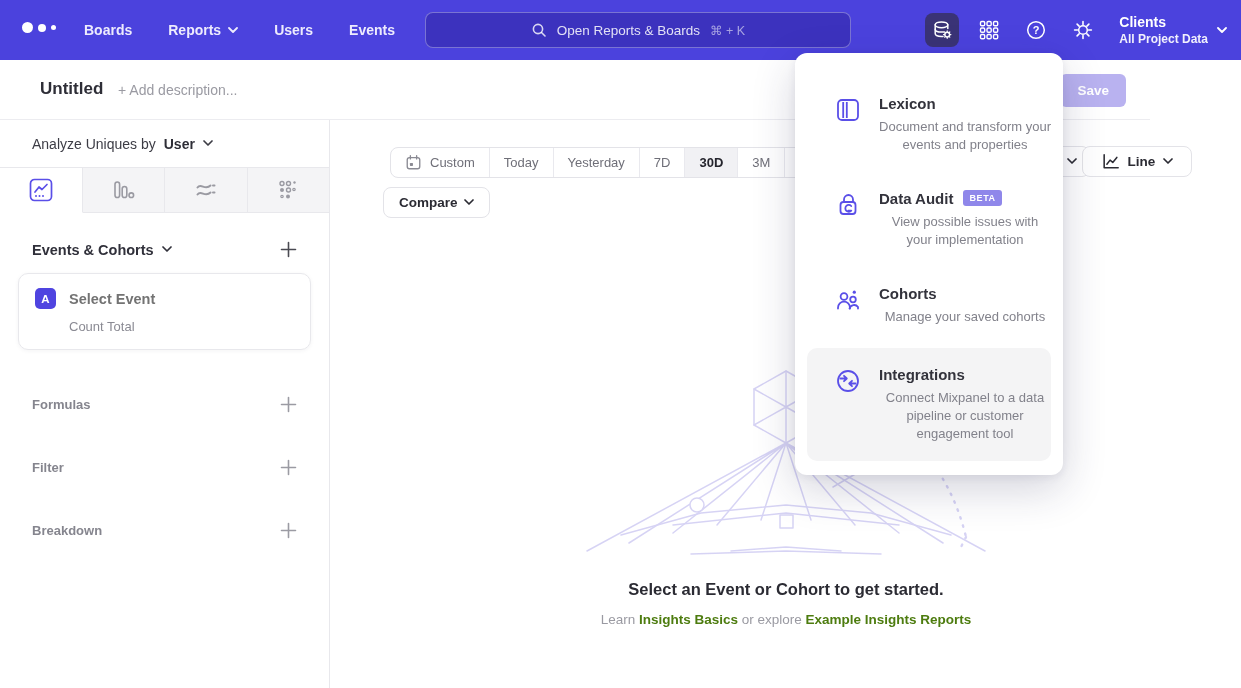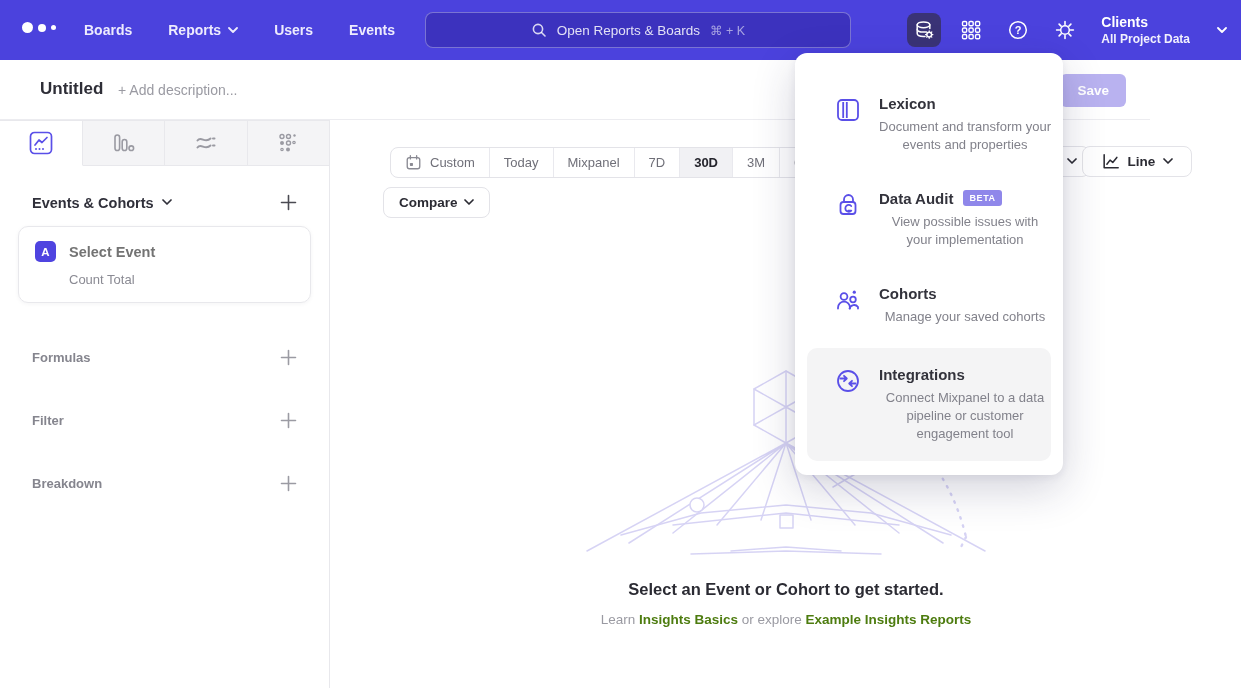--- a/index.html
+++ b/index.html
@@ -18,21 +18,21 @@
     font-size:14px; font-weight:700; color:#edebfd; }
   .nav-link { display:flex; align-items:center; gap:7px; cursor:pointer; }
   .search { position:absolute; left:425px; top:12px; width:426px; height:36px;
     background:rgba(20,12,110,0.28); border:1px solid rgba(255,255,255,0.32); border-radius:8px;
     display:flex; align-items:center; justify-content:center; gap:10px; font-size:13.5px;
     color:rgba(255,255,255,0.85); }
   .search .shortcut { color:rgba(255,255,255,0.55); font-size:12.5px; }
   .nav-right { position:absolute; right:14px; top:0; height:60px; display:flex; align-items:center; gap:13px; }
   .icon-btn { width:34px; height:34px; border-radius:8px; display:flex; align-items:center; justify-content:center; cursor:pointer; }
   .icon-btn.active { background:#3a3376; }
-  .clients { margin-left:6px; display:flex; align-items:center; gap:27px; cursor:pointer; }
+  .clients { margin-left:6px; display:flex; align-items:center; gap:9px; cursor:pointer; }
   .clients .l1 { font-size:14px; font-weight:700; }
   .clients .l2 { font-size:12px; font-weight:700; color:rgba(255,255,255,0.92); margin-top:2px; }
 
   
   .rheader { position:absolute; top:60px; left:0; width:1150px; height:60px; background:#fff;
     border-bottom:1px solid #ececf0; }
   .rtitle { position:absolute; left:40px; top:19px; font-size:17px; font-weight:700; color:#2e2e37; }
   .rdesc { position:absolute; left:118px; top:22px; font-size:14px; color:#9a9aa2; }
   .rh-actions { position:absolute; right:24px; top:0; height:60px; display:flex; align-items:center; gap:24px; }
   .save-btn { background:#b9b2f0; color:#fff; font-size:13.5px; font-weight:700; border:none;
@@ -201,20 +201,27 @@
     <div class="dots3">
         <i></i>
         <i></i>
         <i></i>
       </div>
     <button class="save-btn">Save</button>
   </div>
 </div>
 
 <div class="sidebar">
+  <div class="analyze">
+    <span>Analyze Uniques by</span>
+    <b>User</b>
+    <svg width="10" height="7" viewBox="0 0 10 7">
+        <path d="M1 1 L5 5 L9 1" fill="none" stroke="#3c3c45" stroke-width="1.7" stroke-linecap="round" stroke-linejoin="round"></path>
+      </svg>
+  </div>
 
   <div class="tabstrip">
     <div class="tab active">
       <svg width="26" height="26" viewBox="0 0 26 26">
         <rect x="2.5" y="2.5" width="21" height="21" rx="4" fill="none" stroke="#5a4fe8" stroke-width="1.7"></rect>
         <path d="M7 15 L11 10 L14 12.5 L19 7.5" fill="none" stroke="#5a4fe8" stroke-width="1.7" stroke-linecap="round" stroke-linejoin="round"></path>
         <circle cx="8" cy="19" r="1" fill="#5a4fe8"></circle>
           <circle cx="11.5" cy="19" r="1" fill="#5a4fe8"></circle>
           <circle cx="15" cy="19" r="1" fill="#5a4fe8"></circle>
       </svg>
@@ -301,21 +308,21 @@
           <rect x="2.5" y="4" width="14" height="12.5" rx="2.5" fill="none" stroke="#8a8a93" stroke-width="1.5"></rect>
           <path d="M6 2 v3.5 M13 2 v3.5" stroke="#8a8a93" stroke-width="1.5" stroke-linecap="round"></path>
           <rect x="5.5" y="10" width="3.4" height="3.4" rx="0.7" fill="#8a8a93"></rect>
         </svg>
         <span>Custom</span>
       </div>
       <div class="seg">
           <span>Today</span>
         </div>
       <div class="seg">
-          <span>Mixpanel</span>
+          <span>Yesterday</span>
         </div>
       <div class="seg">
           <span>7D</span>
         </div>
       <div class="seg selected">
           <span>30D</span>
         </div>
       <div class="seg">
           <span>3M</span>
         </div>

